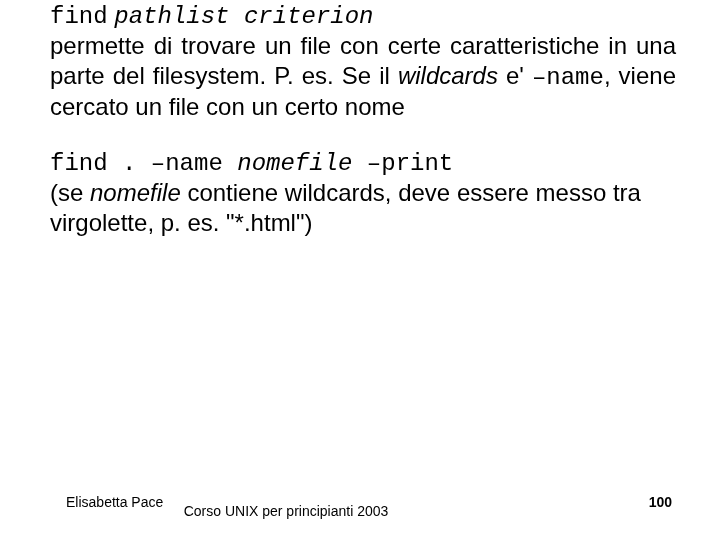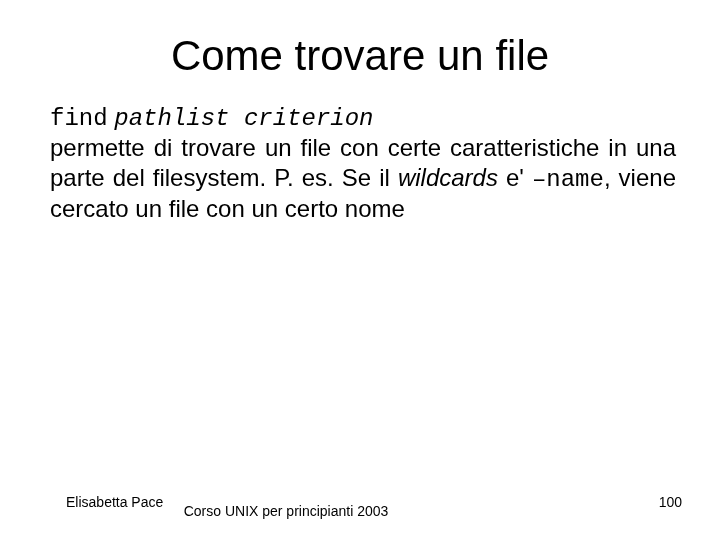--- a/index.html
+++ b/index.html
@@ -60,39 +60,43 @@
   .footer-center {
     position: absolute;
     left: 0;
     width: 572px;
     text-align: center;
     bottom: 0;
     line-height: 1.2;
   }
   .footer-right {
     position: absolute;
-    right: 38px;
+    right: 48px;
     bottom: 10px;
+    font-weight: bold;
   }
 </style>
 </head>
 <body>
 
 <div class="slide">
 
-  <h1 class="title">Come trovare un file</h1>
 
   <div class="body">
 
     <div class="para1">
       <span class="mono">find</span>
       <span class="mono italic">pathlist criterion</span><br>
       <span>permette di trovare un file con certe caratteristiche in una parte del filesystem. P. es. Se il </span><span class="italic">wildcards</span><span> e' </span><span class="mono">–name</span><span>, viene cercato un file con un certo nome</span>
     </div>
 
+    <div class="para2">
+      <span class="mono">find . –name </span><span class="mono italic">nomefile</span><span class="mono"> –print</span><br>
+      <span>(se </span><span class="italic">nomefile</span><span> contiene wildcards, deve essere messo tra virgolette, p. es. "*.html")</span>
+    </div>
 
   </div>
 
   <div class="footer">
     <div class="footer-left">Elisabetta Pace</div>
     <div class="footer-center">Corso UNIX per principianti 2003</div>
     <div class="footer-right">100</div>
   </div>
 
 </div>

